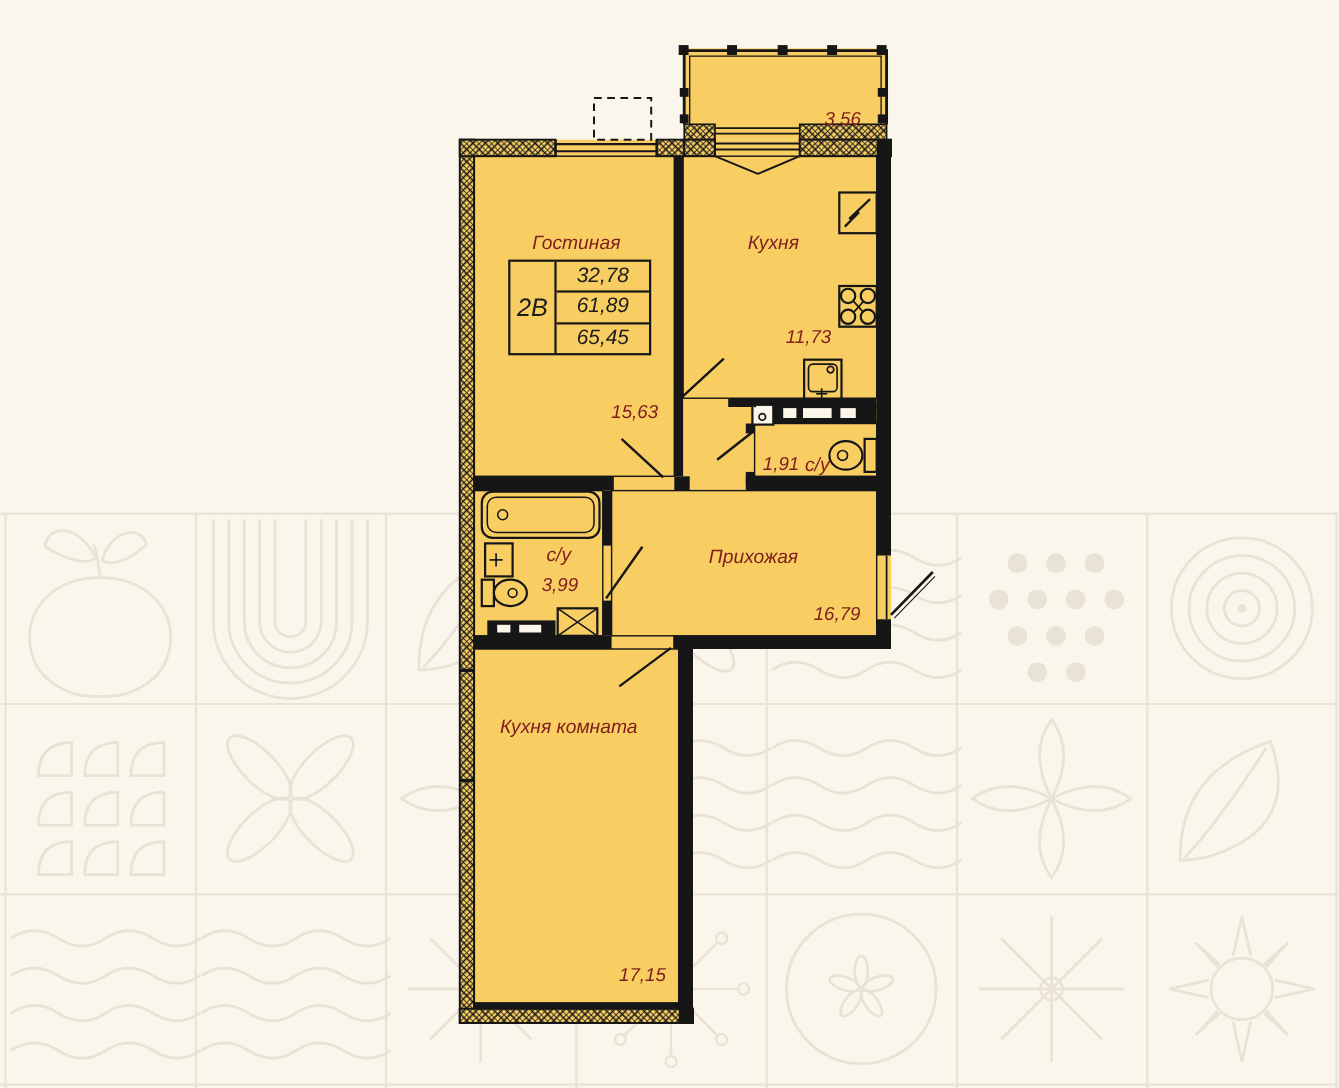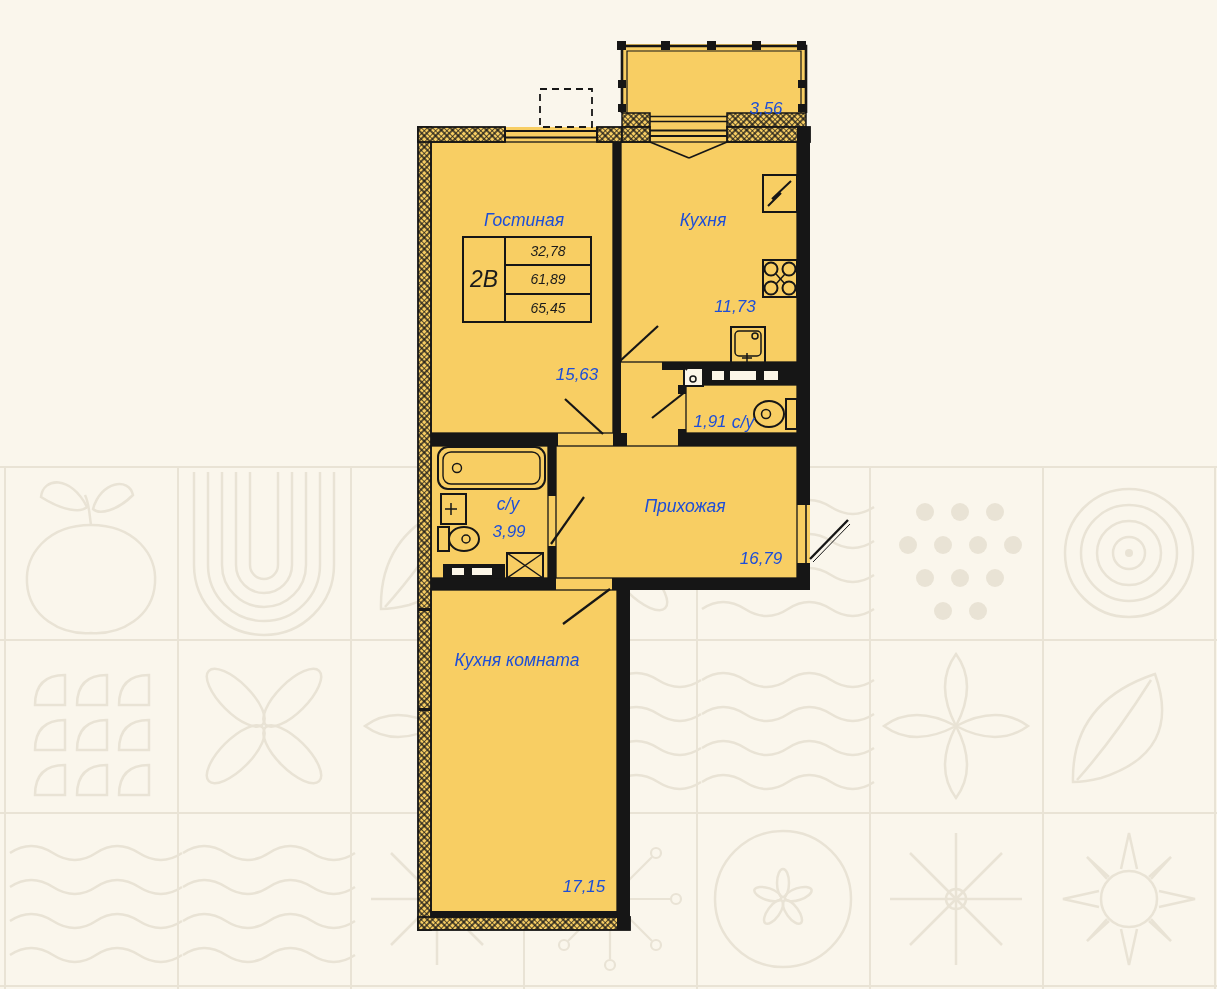--- a/index.html
+++ b/index.html
@@ -1,28 +1,28 @@
 <!DOCTYPE html>
 <html><head>
 <meta charset="utf-8">
 <style>
   html,body{margin:0;padding:0;}
   body{font-family:"Liberation Sans",sans-serif;}
   .stage{position:relative;width:1217px;height:989px;background:#faf6ec;overflow:hidden;}
   .stage svg{position:absolute;left:0;top:0;}
-  .lbl{position:absolute;font-style:italic;color:#1d4ed8;font-size:17.5px;line-height:1.05;
+  .lbl{position:absolute;font-style:italic;color:#7f1d1d;font-size:17.5px;line-height:1.05;
        text-align:center;white-space:nowrap;z-index:5;}
   .lbl.num{font-size:17px;}
   
   .info-table{position:absolute;left:462px;top:236px;width:130px;height:87px;z-index:5;
       display:flex;border:2.5px solid #161616;box-sizing:border-box;font-style:italic;color:#1b1b1b;}
   .it-unit{width:40px;display:flex;align-items:center;justify-content:center;
       border-right:2.5px solid #161616;font-size:23px;}
   .it-rows{flex:1;display:flex;flex-direction:column;}
-  .it-cell{flex:1;display:flex;align-items:center;justify-content:center;font-size:14px;
+  .it-cell{flex:1;display:flex;align-items:center;justify-content:center;font-size:19px;
       border-bottom:2px solid #161616;}
   .it-cell:last-child{border-bottom:none;text-align:right;}
 </style>
 </head>
 <body>
 
 <div class="stage">
 
   <svg width="1217" height="989" viewBox="0 0 1217 989" style="z-index:1">
     <g stroke="#e9e3d5" stroke-width="2" fill="none">

